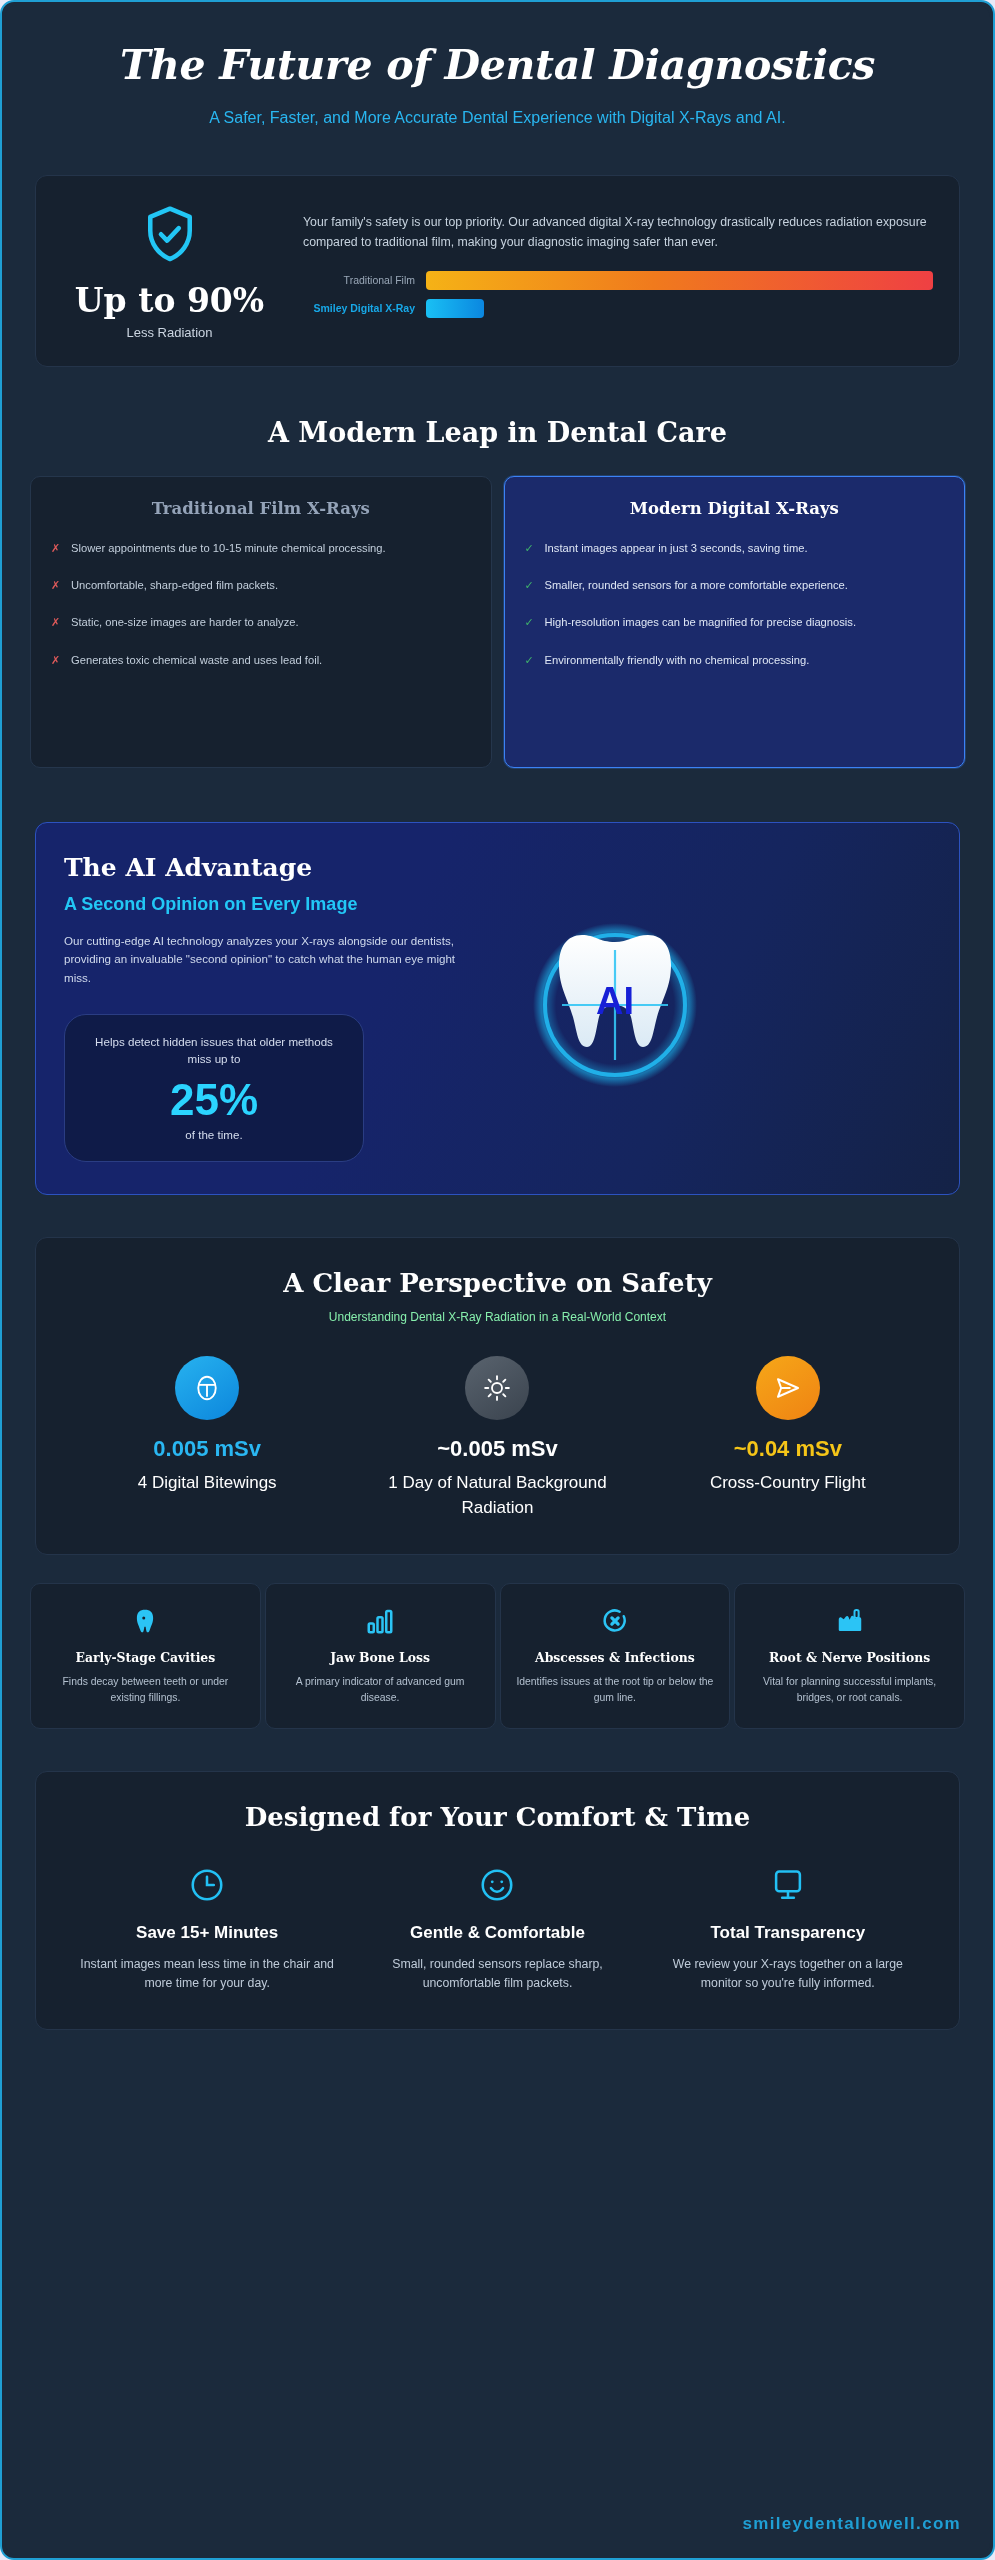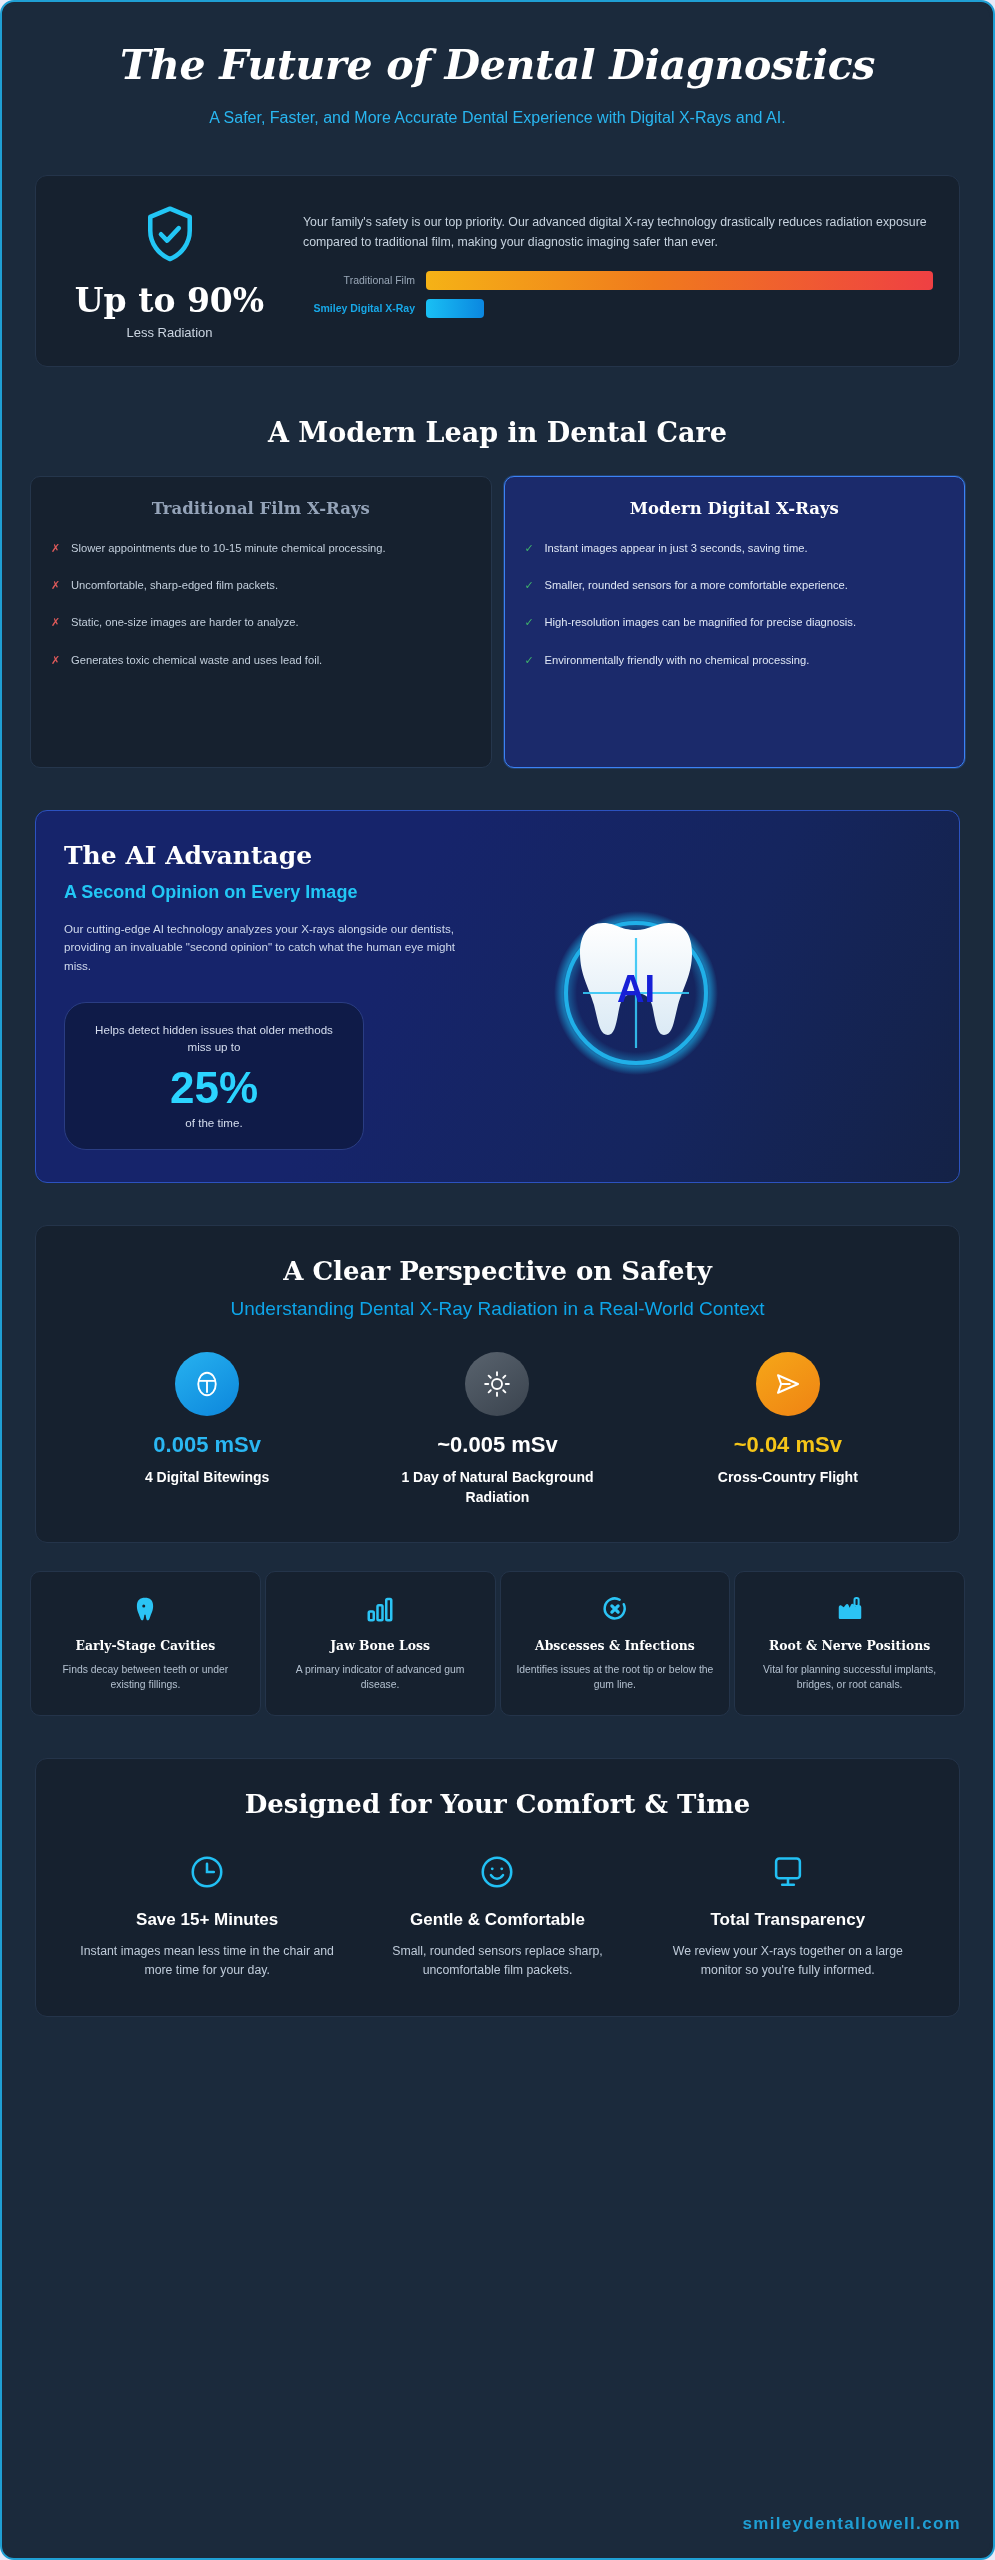--- a/index.html
+++ b/index.html
@@ -152,27 +152,27 @@
   .li:last-child { margin-bottom: 0; }
   .li .mark { flex: none; width: 10px; font-size: 11px; line-height: 1.5; }
   .li .mark.x { color: #e05a5a; }
   .li .mark.v { color: #3fb36b; }
   .li .txt { font-size: 11.2px; line-height: 1.55; }
   .col.old .txt { color: #c3cfdc; }
   .col.new .txt { color: #dfe7f5; }
 
   
   .ai {
-    margin: 42px 5px 0 5px;
+    margin: 54px 5px 0 5px;
     border-radius: 12px;
     border: 1px solid #2c52c0;
     background: linear-gradient(115deg,#16246b 0%,#16246b 38%,#15255e 70%,#142246 100%);
     padding: 30px 28px 32px 28px;
     display: flex;
-    gap: 37px;
+    gap: 16px;
   }
   .ai-left { flex: 1; max-width: 420px; }
   .ai-left h2 {
     font-family: "DejaVu Serif", serif;
     font-weight: 700;
     font-size: 25px;
     color: #ffffff;
   }
   .ai-left h4 {
     margin-top: 11px;
@@ -215,22 +215,22 @@
 
   
   .persp {
     margin: 42px 5px 0 5px;
     padding: 30px 26px 34px 26px;
   }
   .persp h2 { font-size: 26px; }
   .persp .lead {
     text-align: center;
     margin-top: 12px;
-    font-size: 19px;
-    color: #0ea5e9;
+    font-size: 12px;
+    color: #86efac;
   }
   .circles {
     margin-top: 32px;
     display: flex;
     justify-content: space-around;
     align-items: flex-start;
   }
   .circ-item { width: 250px; text-align: center; }
   .circ {
     width: 64px; height: 64px;
@@ -240,22 +240,22 @@
   }
   .circ.blue { background: linear-gradient(145deg,#27b2ef,#0c86dc); }
   .circ.grey { background: linear-gradient(145deg,#59636e,#3a434e); }
   .circ.orng { background: linear-gradient(145deg,#f6a718,#ef8313); }
   .circ-val { font-size: 22px; font-weight: 700; line-height: 1.2; }
   .circ-val.blue { color: #2ab7f2; }
   .circ-val.white { color: #ffffff; }
   .circ-val.gold { color: #f5c518; }
   .circ-lab {
     margin-top: 9px;
-    font-size: 14px;
-    font-weight: 700;
+    font-size: 17px;
+    font-weight: 400;
     color: #ffffff;
     line-height: 1.45;
   }
 
   
   .hidden-head { margin-top: 50px; font-size: 27px; }
   .hidden-grid {
     margin-top: 28px;
     display: flex;
     gap: 4px;

